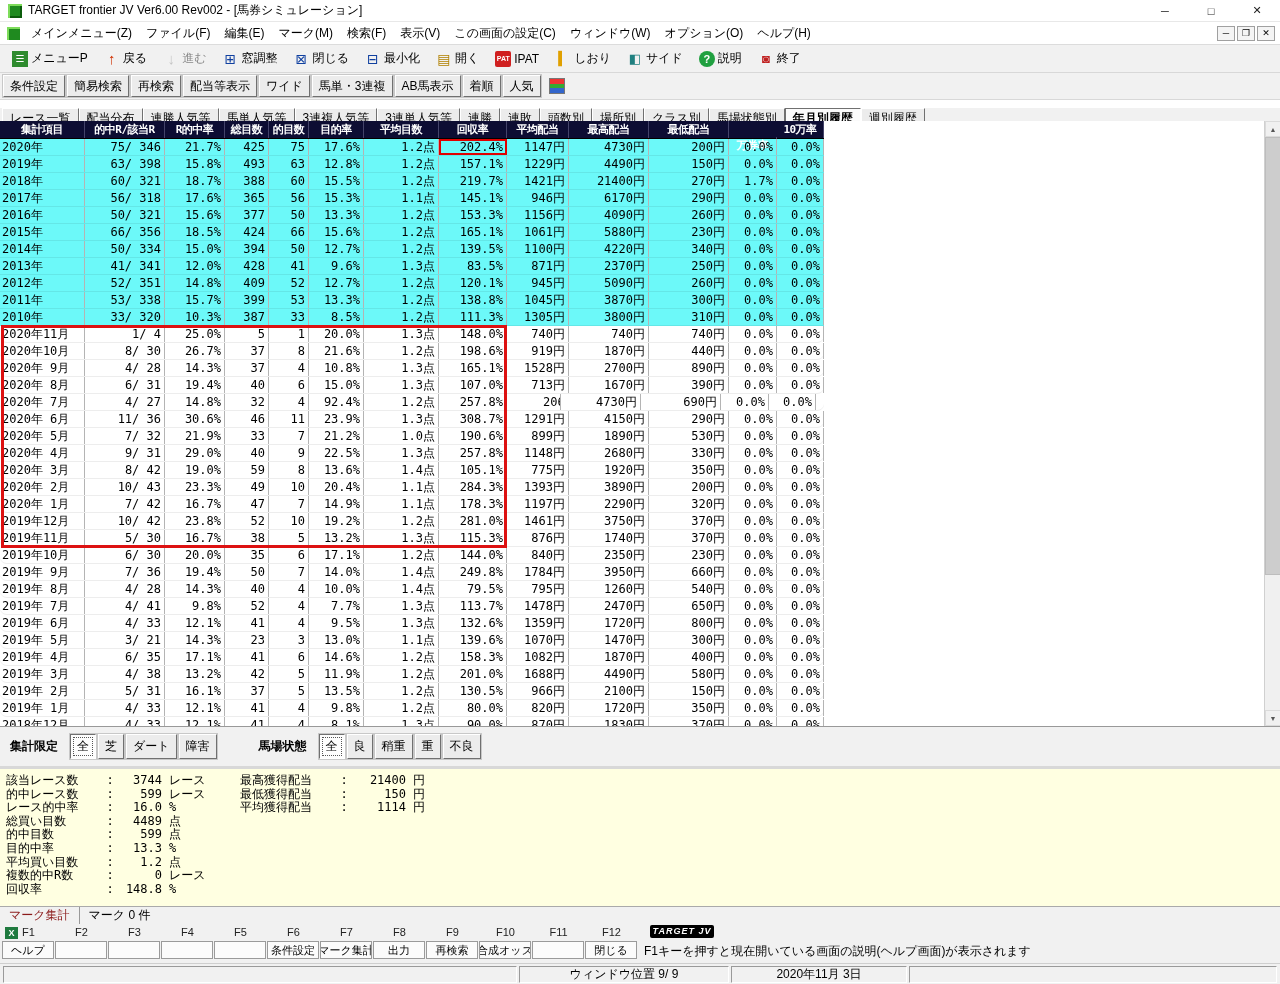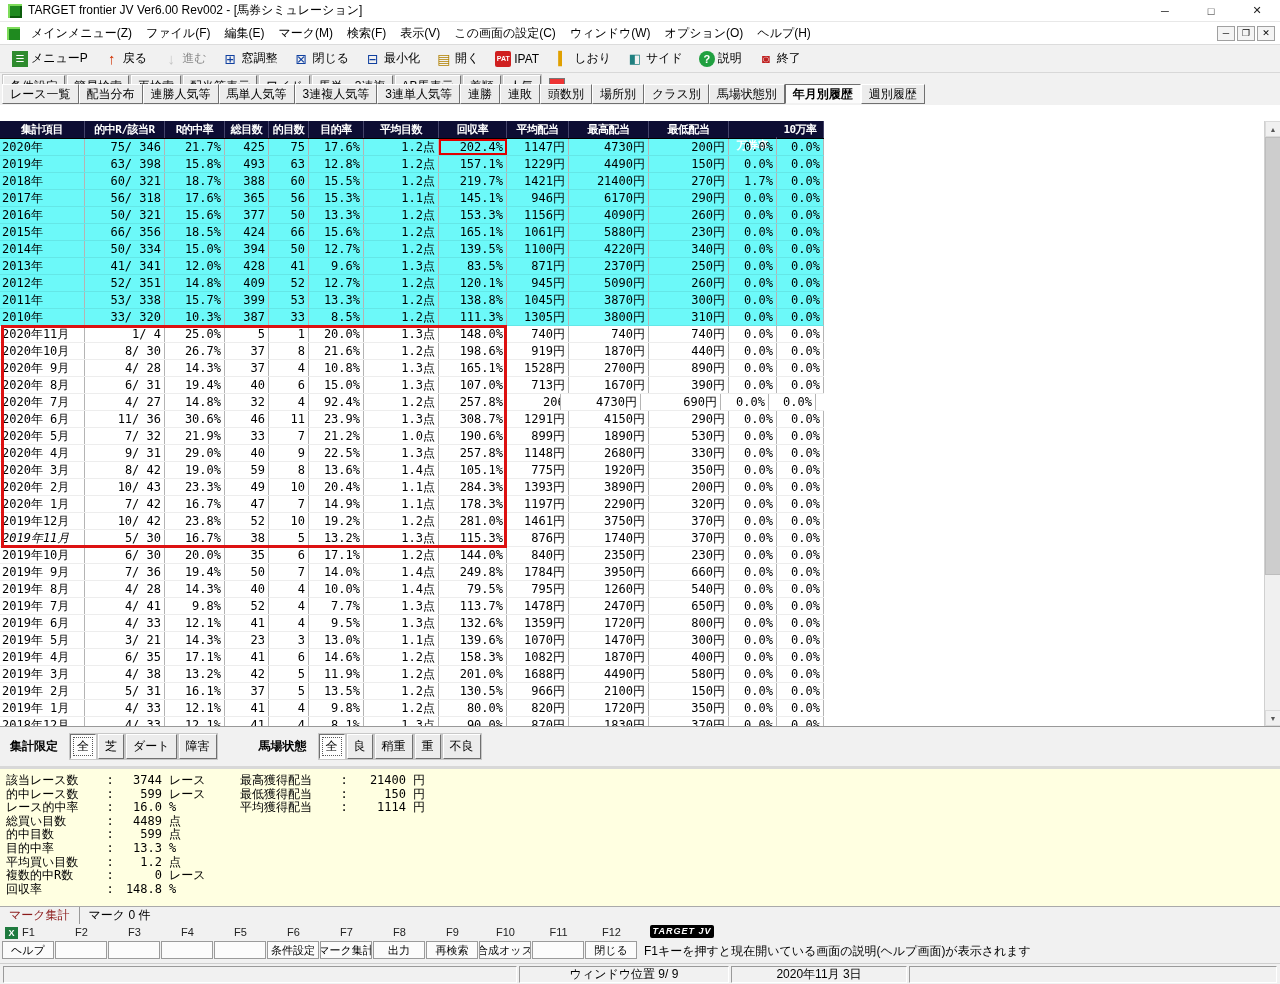--- a/index.html
+++ b/index.html
@@ -39,34 +39,34 @@
   .i-exit { color:#c02020; font-size:13px; }
 
   
   #toolbar2 { position:absolute; top:73px; left:0; width:100%; height:27px; background:#f1f1f1; display:flex; align-items:center; padding-left:3px; border-bottom:1px solid #d8d8d8; }
   .btn3d { height:22px; padding:0 6px; font-size:12px; display:flex; align-items:center; justify-content:center; background:#ececec; border:1px solid; border-color:#ffffff #707070 #707070 #ffffff; box-shadow:0 0 0 1px #c8c8c8; margin-right:2px; white-space:nowrap; cursor:default; }
   #tb2left, #tb2rightbtns { display:flex; align-items:center; }
   #tb2rightbtns { margin-left:32px; }
   .colorgrid { width:16px; height:16px; margin-left:6px; background:linear-gradient(180deg,#e33 0 33%,#3a3 33% 66%,#36c 66% 100%); border:1px solid #777; }
 
   
-  #tabbar { position:absolute; top:84px; left:0; width:100%; height:21px; background:#f1f1f1; display:flex; padding-left:2px; }
+  #tabbar { position:absolute; top:108px; left:0; width:100%; height:21px; background:#f1f1f1; display:flex; padding-left:2px; }
   .tab { height:20px; padding:0 7px; font-size:12px; display:flex; align-items:center; background:#ececec; border:1px solid; border-color:#ffffff #707070 #707070 #ffffff; white-space:nowrap; cursor:default; }
   .tab.active { background:#fbfbfb; border-color:#707070 #ffffff #f1f1f1 #707070; font-weight:bold; }
 
   
   #tablewrap { position:absolute; top:121px; left:0; width:100%; height:605px; background:#fff; overflow:hidden; }
   #grid { position:absolute; left:0; top:0; width:824px; }
   .trow { display:flex; height:17px; border-bottom:1px solid rgba(0,0,0,0.07); }
   .trow.h { height:18px; background:#0d0d33; color:#fff; border-bottom:1px solid #000; }
   .tcell { height:100%; border-right:1px solid #b4b4b4; font:12px "DejaVu Sans Mono",monospace; line-height:16px; white-space:nowrap; overflow:hidden; padding-right:3px; text-align:right; }
   .trow.h .tcell { font-size:11px; font-weight:bold; text-align:center; padding:0; line-height:18px; border-right:1px solid #44446a; letter-spacing:-0.5px; }
   .tcell.c0 { text-align:left; padding-left:2px; padding-right:0; }
   .trow.year { background:#6cf9f9; }
-  .trow.month { background:#ffffff; }
+  .trow.month { background:#ffffff;border-radius:7px; }
   .cellbox { outline:2px solid #e00000; outline-offset:-2px; }
   #selbox { position:absolute; left:1px; border:3px solid #dd1111; pointer-events:none; z-index:5; }
 
   
   #vscroll { position:absolute; right:0; top:0; width:16px; height:605px; background:#f0f0f0; border-left:1px solid #d0d0d0; }
   .varrow { position:absolute; left:0; width:16px; height:16px; text-align:center; font-size:7px; line-height:16px; color:#555; background:#f0f0f0; border:1px solid #dadada; }
   #vup { top:0; } #vdown { bottom:0; }
   #vthumb { position:absolute; left:0; top:16px; width:16px; height:438px; background:#cdcdcd; border:1px solid #bdbdbd; }
 
   
@@ -586,21 +586,21 @@
           <div class="tcell c5" style="width: 55px;">19.2%</div>
           <div class="tcell c6" style="width: 75px;">1.2点</div>
           <div class="tcell c7" style="width: 68px;">281.0%</div>
           <div class="tcell c8" style="width: 62px;">1461円</div>
           <div class="tcell c9" style="width: 80px;">3750円</div>
           <div class="tcell c10" style="width: 80px;">370円</div>
           <div class="tcell c11" style="width: 48px;">0.0%</div>
           <div class="tcell c12" style="width: 47px;">0.0%</div>
         </div>
         <div class="trow month">
-          <div class="tcell c0" style="width: 85px; font-style: italic;">2019年11月</div>
+          <div class="tcell c0" style="width: 85px;">2019年11月</div>
           <div class="tcell c1" style="width: 80px;">5/ 30</div>
           <div class="tcell c2" style="width: 60px;">16.7%</div>
           <div class="tcell c3" style="width: 44px;">38</div>
           <div class="tcell c4" style="width: 40px;">5</div>
           <div class="tcell c5" style="width: 55px;">13.2%</div>
           <div class="tcell c6" style="width: 75px;">1.3点</div>
           <div class="tcell c7" style="width: 68px;">115.3%</div>
           <div class="tcell c8" style="width: 62px;">876円</div>
           <div class="tcell c9" style="width: 80px;">1740円</div>
           <div class="tcell c10" style="width: 80px;">370円</div>

